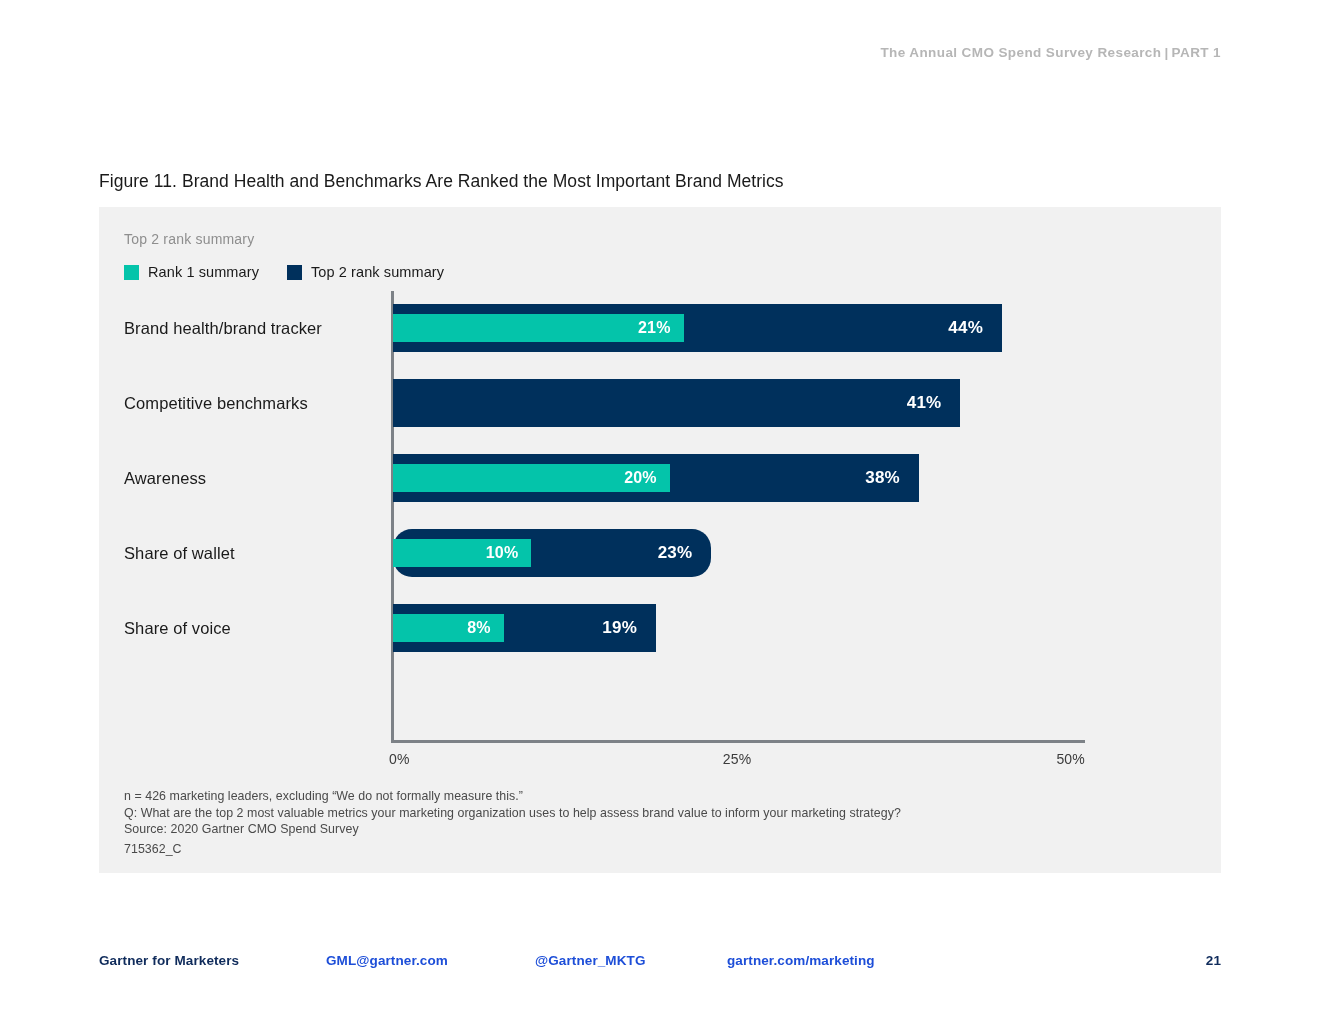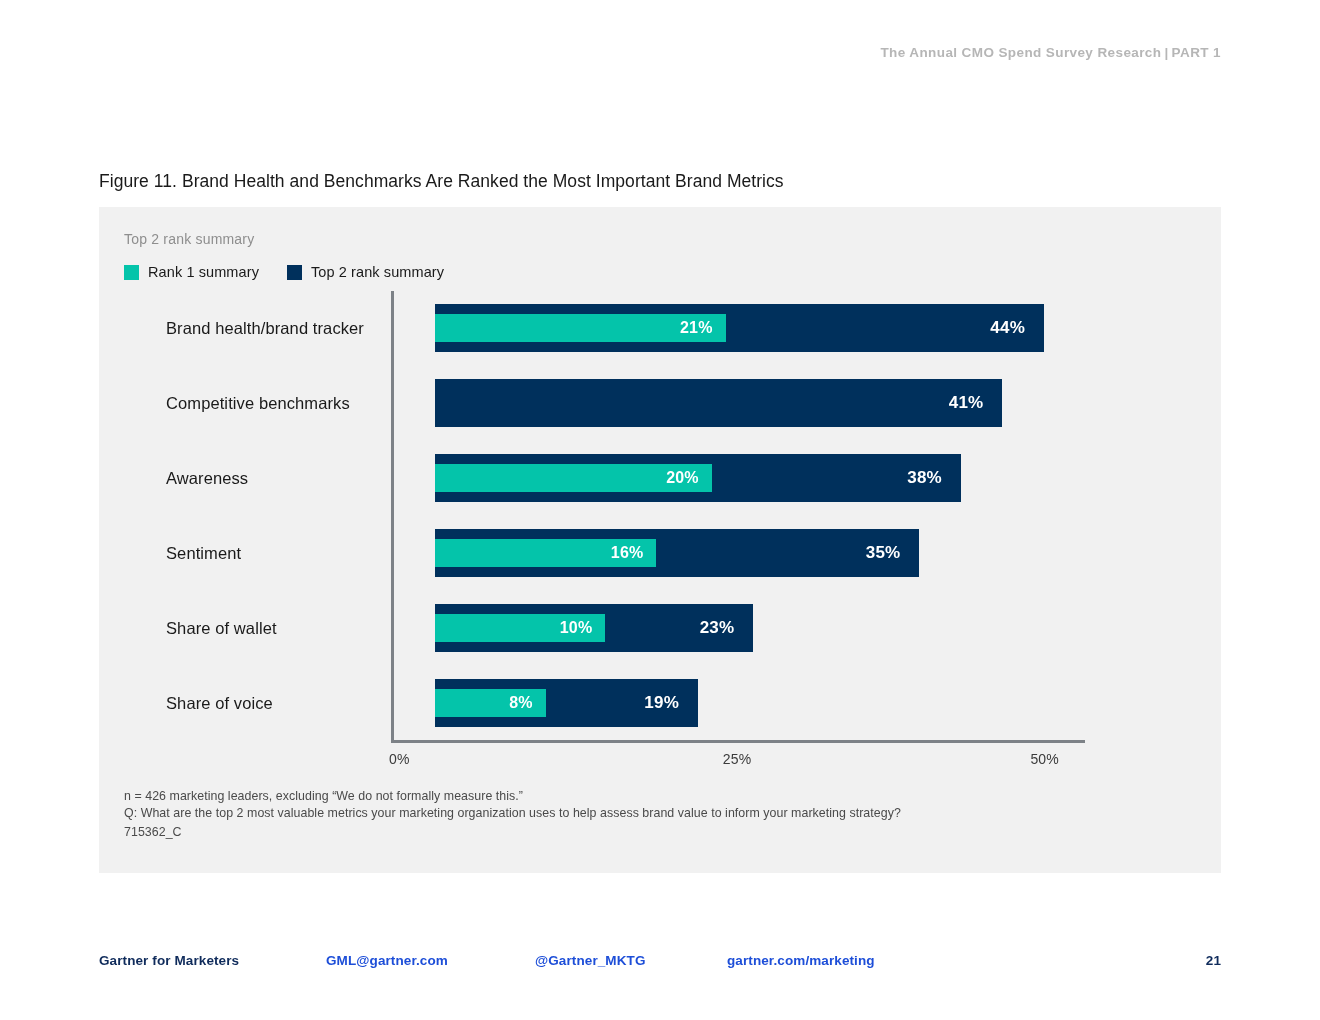--- a/index.html
+++ b/index.html
@@ -114,21 +114,20 @@
   .rows {
     position: absolute;
     left: 0;
     top: 84px;
     width: 1122px;
     height: 450px;
   }
   .row {
     position: relative;
     height: 75px;
-    margin-left: 42px;
   }
   .row-label {
     position: absolute;
     left: 25px;
     top: 0;
     height: 75px;
     display: flex;
     align-items: center;
     font-size: 16.5px;
     color: #1a1a1a;
@@ -290,39 +289,28 @@
         <div class="bars">
           <div class="bar-outer" style="width: 525.92px; background: rgb(0, 48, 92);">
             <span class="bar-value">38%</span>
           </div>
           <div class="bar-inner" style="width: 276.8px; background: rgb(4, 196, 170);">
             <span class="bar-value">20%</span>
           </div>
         </div>
       </div>
 
-      <div class="row">
-        <div class="row-label">Sentiment</div>
-        <div class="bars">
-          <div class="bar-outer" style="width: 484.4px; background: rgb(0, 48, 92);">
-            <span class="bar-value">35%</span>
-          </div>
-          <div class="bar-inner" style="width: 221.44px; background: rgb(4, 196, 170);">
-            <span class="bar-value">16%</span>
-          </div>
-        </div>
-      </div>
 
       <div class="row">
         <div class="row-label">Share of wallet</div>
         <div class="bars">
-          <div class="bar-outer" style="width: 318.32px; background: rgb(0, 48, 92);">
+          <div class="bar-outer" style="width: 318.32px; background: rgb(0, 48, 92); border-radius: 19px;">
             <span class="bar-value">23%</span>
           </div>
-          <div class="bar-inner" style="width: 138.4px; background: rgb(4, 196, 170); padding-left: 32px;">
+          <div class="bar-inner" style="width: 138.4px; background: rgb(4, 196, 170);">
             <span class="bar-value">10%</span>
           </div>
         </div>
       </div>
 
       <div class="row">
         <div class="row-label">Share of voice</div>
         <div class="bars">
           <div class="bar-outer" style="width: 262.96px; background: rgb(0, 48, 92);">
             <span class="bar-value">19%</span>
@@ -331,28 +319,29 @@
             <span class="bar-value">8%</span>
           </div>
         </div>
       </div>
 
     </div>
 
     <div class="xticks">
       <span class="xtick" id="xt0" style="left: 290px;">0%</span>
       <span class="xtick" id="xt1" style="left: 638px; transform: translateX(-50%);">25%</span>
-      <span class="xtick" id="xt2" style="left: 960px; transform: translateX(-100%); text-align: right;">50%</span>
+      <span class="xtick" id="xt2" style="left: 986px; transform: translateX(-100%); text-align: right;">50%</span>
     </div>
 
   </div>
 
   <div class="footnotes">
     <div>n = 426 marketing leaders, excluding “We do not formally measure this.”</div>
     <div>Q: What are the top 2 most valuable metrics your marketing organization uses to help assess brand value to inform your marketing strategy?</div>
+    <div>Source: 2020 Gartner CMO Spend Survey</div>
     <div class="footnote-code">715362_C</div>
   </div>
 
 </div>
 
 <div class="page-footer">
   <span class="footer-brand">Gartner for Marketers</span>
   <a class="footer-link l1" href="#">GML@gartner.com</a>
   <a class="footer-link l2" href="#">@Gartner_MKTG</a>
   <a class="footer-link l3" href="#">gartner.com/marketing</a>

